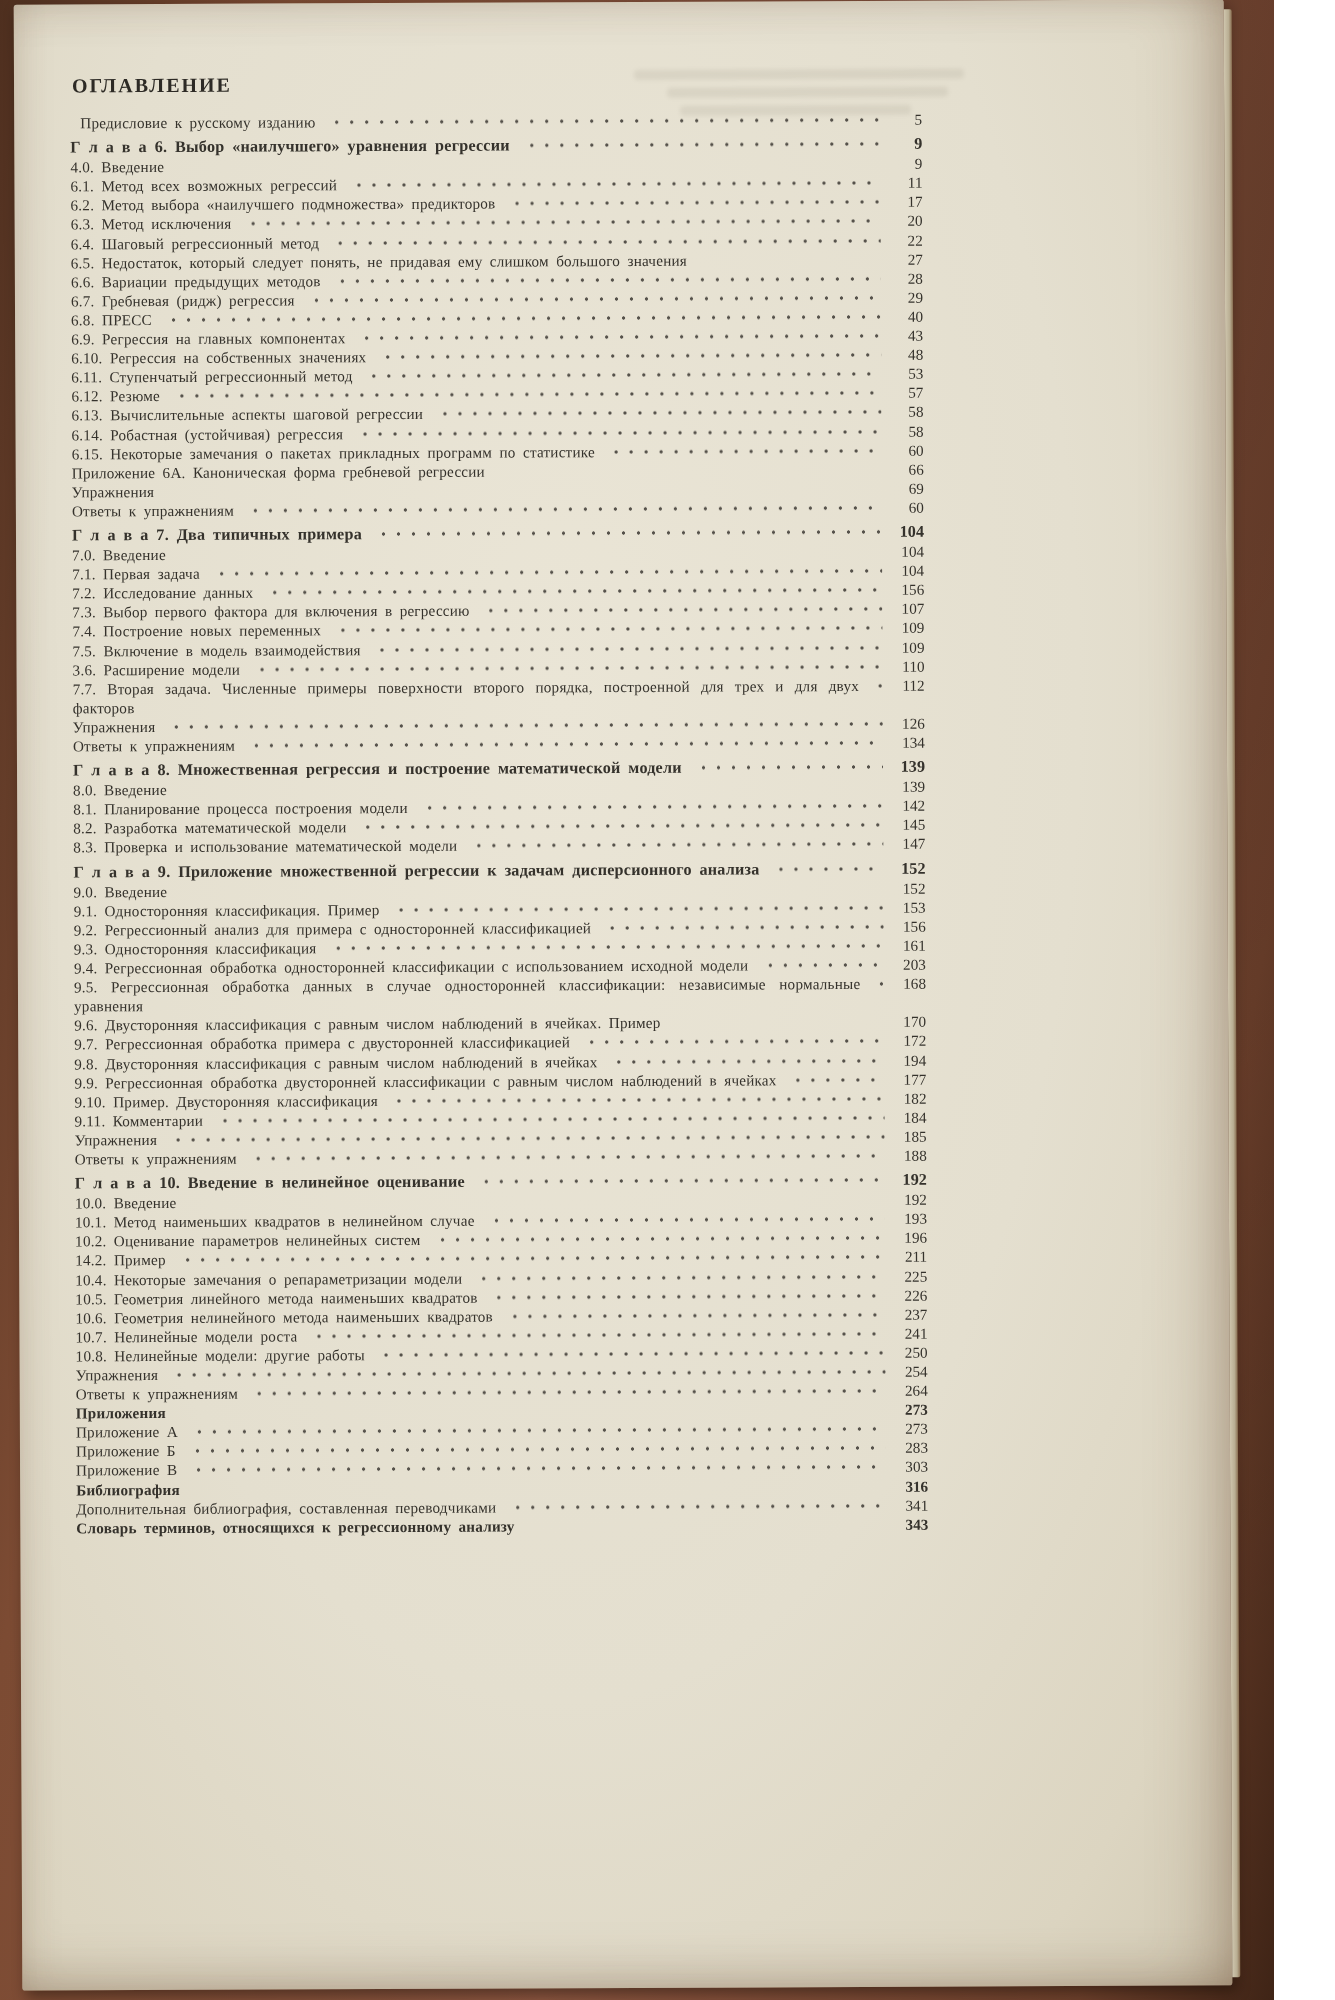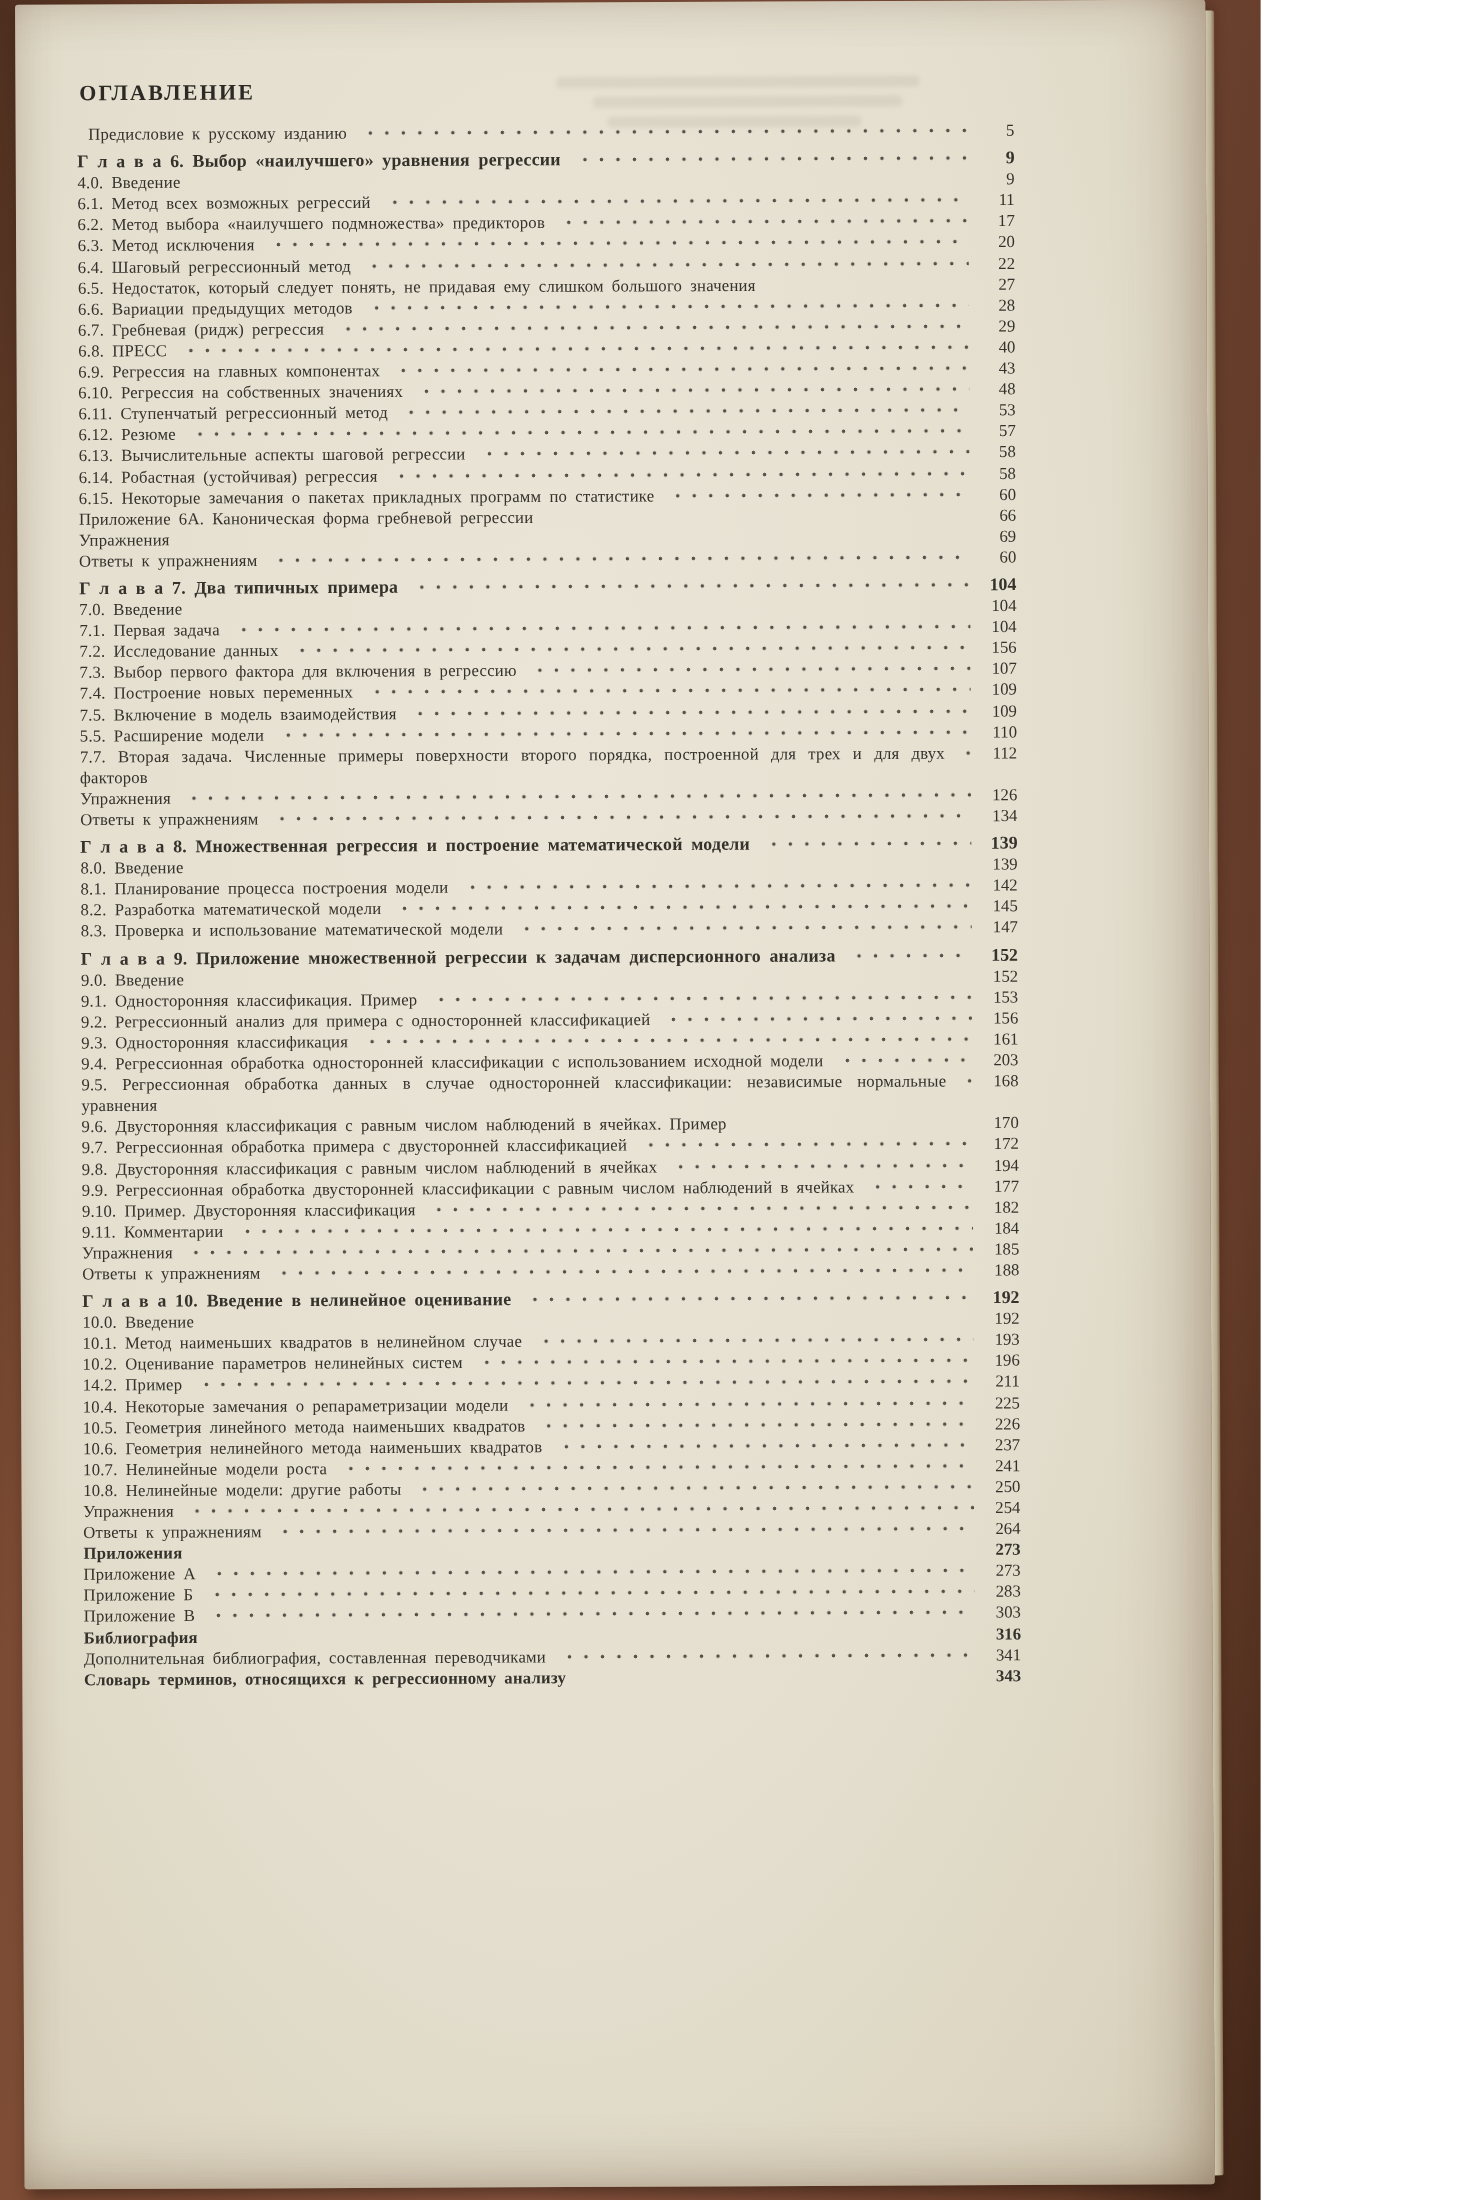--- a/index.html
+++ b/index.html
@@ -1,18 +1,18 @@
 <!DOCTYPE html>
 <html><head>
 <meta charset="utf-8">
 <style>
   html,body{margin:0;padding:0;}
   .viewport{
     position:relative;
-    width:1146px;height:2000px;
+    width:1274px;height:2000px;
     overflow:hidden;
     background:
       radial-gradient(ellipse at 85% 10%, rgba(0,0,0,0.15), transparent 60%),
       linear-gradient(100deg,#4e2f1f 0%, #7c4b33 18%, #8a5540 55%, #6b3f2b 88%, #3f2416 100%);
     font-family:"Liberation Serif","DejaVu Serif",serif;
   }
   .book-page{
     position:absolute;
     left:18px; right:46px; top:2px; bottom:12px;
     background:
@@ -236,21 +236,21 @@
             <span class="text">7.4. Построение новых переменных</span>
             <span class="dots"></span>
             <span class="page">109</span>
           </div>
           <div class="entry">
             <span class="text">7.5. Включение в модель взаимодействия</span>
             <span class="dots"></span>
             <span class="page">109</span>
           </div>
           <div class="entry">
-            <span class="text">5.5. Расширение модели</span>
+            <span class="text">3.6. Расширение модели</span>
             <span class="dots"></span>
             <span class="page">110</span>
           </div>
           <div class="entry">
             <span class="text">7.7. Вторая задача. Численные примеры поверхности второго порядка, построенной для трех и для двух факторов</span>
             <span class="dots"></span>
             <span class="page">112</span>
           </div>
           <div class="entry">
             <span class="text">Упражнения</span>

